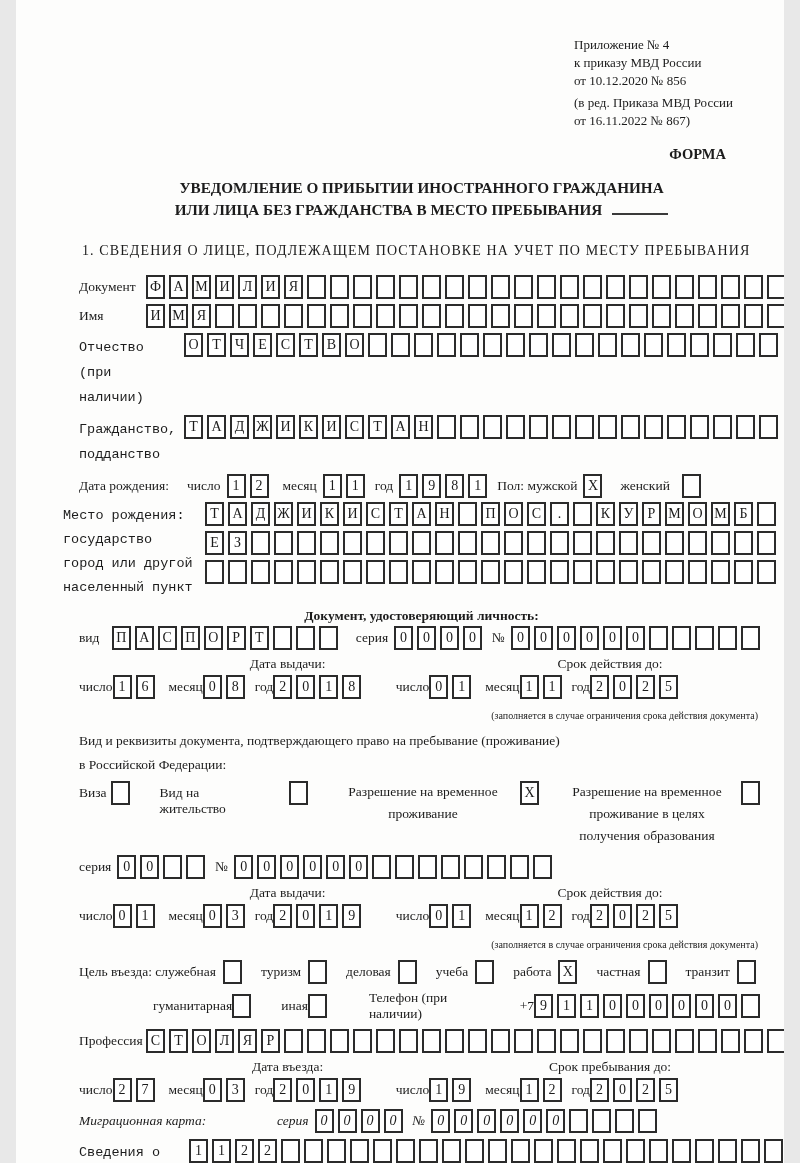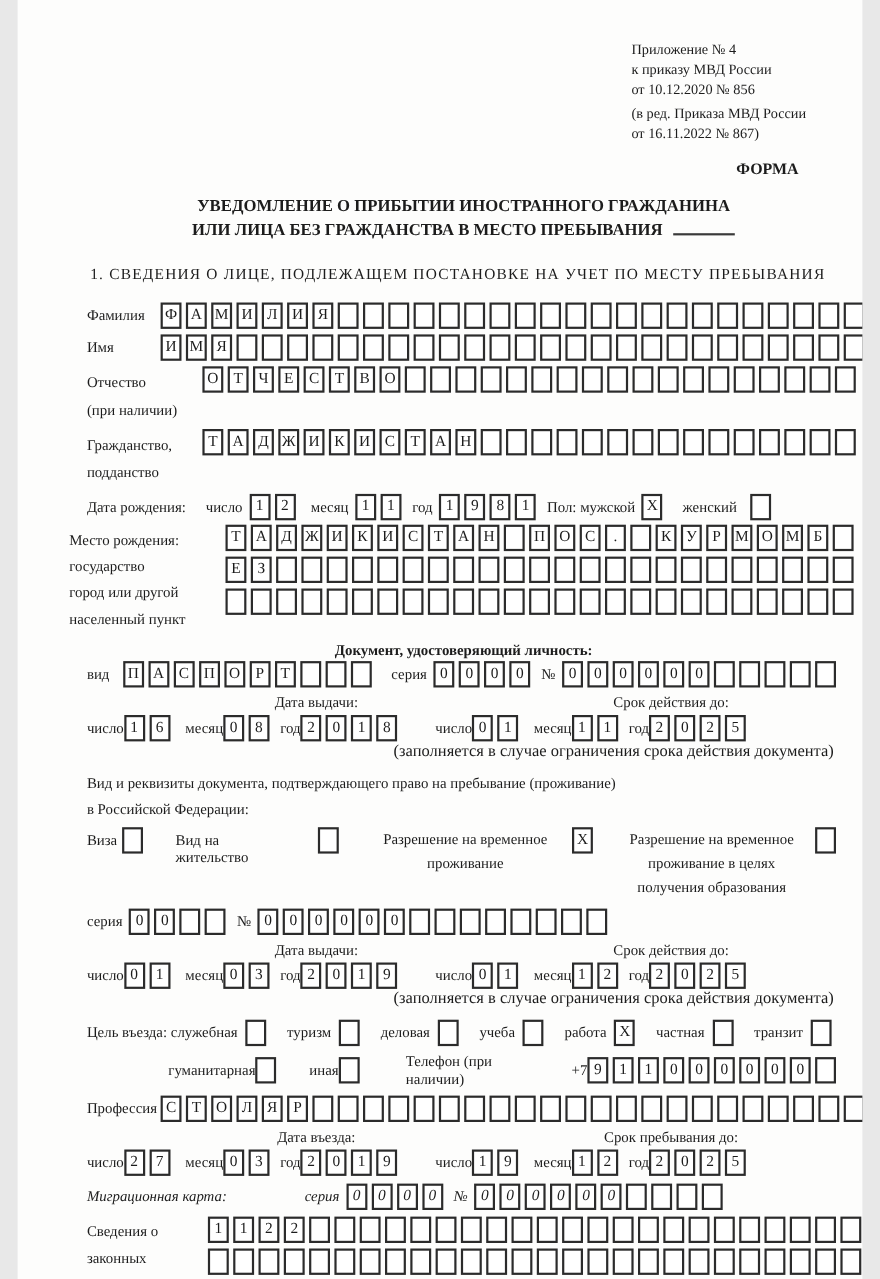--- a/index.html
+++ b/index.html
@@ -17,36 +17,36 @@
   }
   .hdr{display:flex;justify-content:flex-end;}
   .hdr-inner{width:190px;line-height:18px;font-size:13px;}
   .hdr-inner .gap{margin-top:4px;}
   .forma{text-align:right;padding-right:38px;font-weight:bold;font-size:14.5px;margin-top:16px;}
   .title{ text-align:center;font-weight:bold;font-size:15.2px;line-height:22px;margin-top:14px;}
   .uline{display:inline-block;width:56px;border-bottom:2px solid #3a3a3a;margin-left:10px;}
   .sec{font-weight:normal;font-size:14px;letter-spacing:1.1px;margin-top:22px;margin-left:3px;}
   .frow{display:flex;align-items:flex-start;margin-top:5px;}
   .lbl{flex:0 0 auto;padding-top:4px;}
-  .lblcol{flex:0 0 auto;line-height:25px;padding-top:2px;}
+  .lblcol{flex:0 0 auto;line-height:25px;padding-top:2px;font-family:Liberation Mono, monospace;}
   .cb{display:inline-block;box-sizing:border-box;width:19px;height:24px;border:2px solid #2b2b2b;
       margin-right:4px;text-align:center;font-size:14px;line-height:20px;background:#fff;}
   .cbwrap{display:inline-flex;flex-wrap:nowrap;}
   .boxline{margin-bottom:5px;white-space:nowrap;}
   .inline{display:flex;align-items:center;flex-wrap:nowrap;}
   .inline .t{padding:0 6px 0 0;}
   .ml6{margin-left:6px;} .ml10{margin-left:10px;} .ml14{margin-left:14px;} .ml26{margin-left:26px;}
   .center-head{text-align:center;font-weight:bold;margin-top:8px;margin-bottom:2px;}
   .dates-head{display:flex;margin-top:6px;}
   .dh-left{width:340px;text-align:center;padding-left:50px;}
   .dh-right{width:330px;text-align:center;margin-left:10px;}
   .dates-row{display:flex;align-items:center;margin-top:3px;}
   .dgroup{display:flex;align-items:center;}
   .dright{margin-left:auto;margin-right:82px;}
-  .note{text-align:right;padding-right:6px;font-size:15px;margin-top:1px;}
+  .note{text-align:right;padding-right:6px;font-size:10px;margin-top:11px;}
   .para{margin-top:8px;line-height:24px;}
   .ckrow{display:flex;align-items:flex-start;margin-top:4px;}
   .ckpair{display:flex;align-items:flex-start;}
   .cklbl{padding-top:4px;padding-right:8px;}
   .ckcenter{text-align:center;line-height:22px;padding-right:8px;}
   .purpose-row{display:flex;align-items:center;justify-content:space-between;margin-top:10px;padding-right:4px;}
   .ppair{display:flex;align-items:center;}
   .ppair .t{padding-right:7px;}
   .purpose2{display:flex;align-items:center;margin-top:6px;margin-left:74px;}
 </style>
@@ -68,21 +68,21 @@
   <div class="forma">ФОРМА</div>
 
   <div class="title">
     <div>УВЕДОМЛЕНИЕ О ПРИБЫТИИ ИНОСТРАННОГО ГРАЖДАНИНА</div>
     <div><span>ИЛИ ЛИЦА БЕЗ ГРАЖДАНСТВА В МЕСТО ПРЕБЫВАНИЯ</span><span class="uline"></span></div>
   </div>
 
   <div class="sec">1. СВЕДЕНИЯ О ЛИЦЕ, ПОДЛЕЖАЩЕМ ПОСТАНОВКЕ НА УЧЕТ ПО МЕСТУ ПРЕБЫВАНИЯ</div>
 
   <div class="frow" style="margin-top:16px;">
-    <div class="lbl" style="width:67px;">Фамилия</div>
+    <div class="lbl" style="width:67px;">Документ</div>
     <div class="cbwrap">
         <span class="cb">Ф</span>
         <span class="cb">А</span>
         <span class="cb">М</span>
         <span class="cb">И</span>
         <span class="cb">Л</span>
         <span class="cb">И</span>
         <span class="cb">Я</span>
         <span class="cb"></span>
         <span class="cb"></span>

